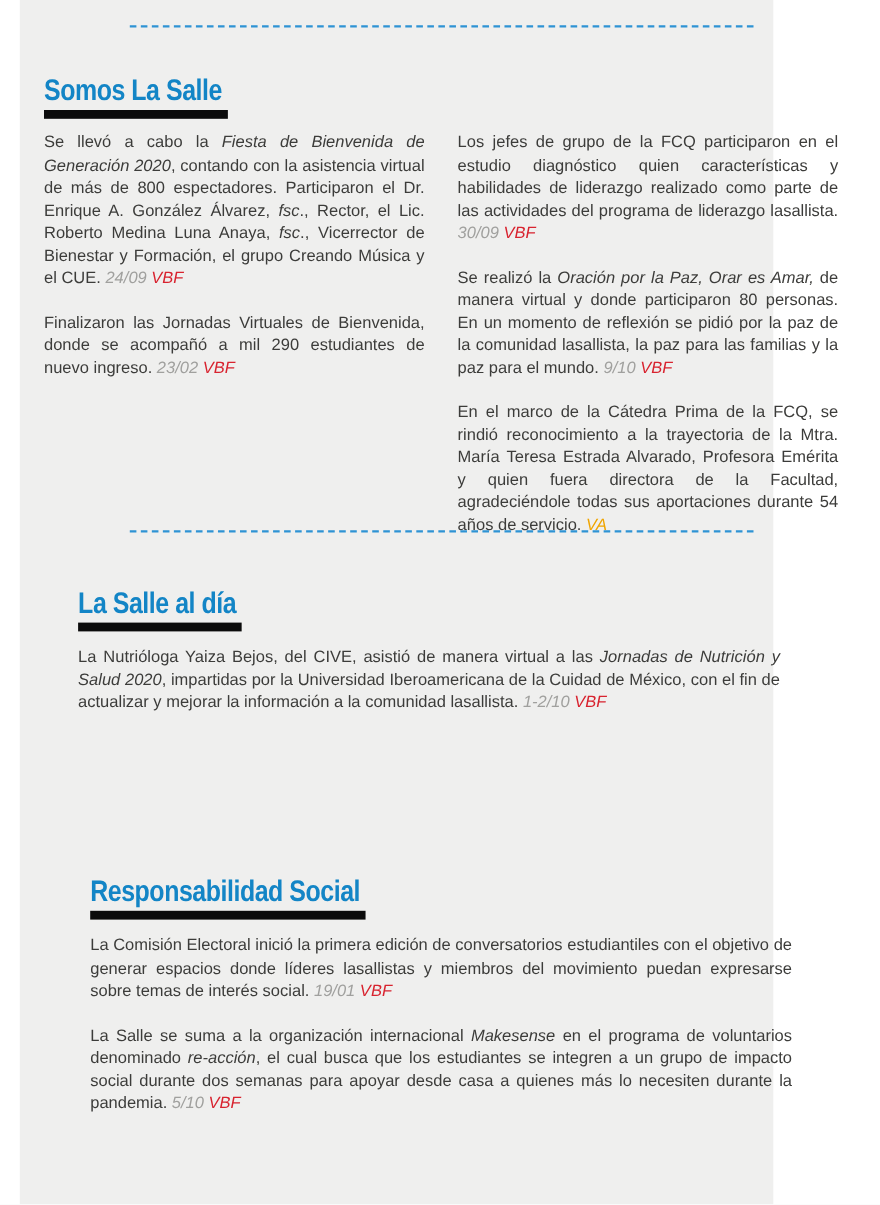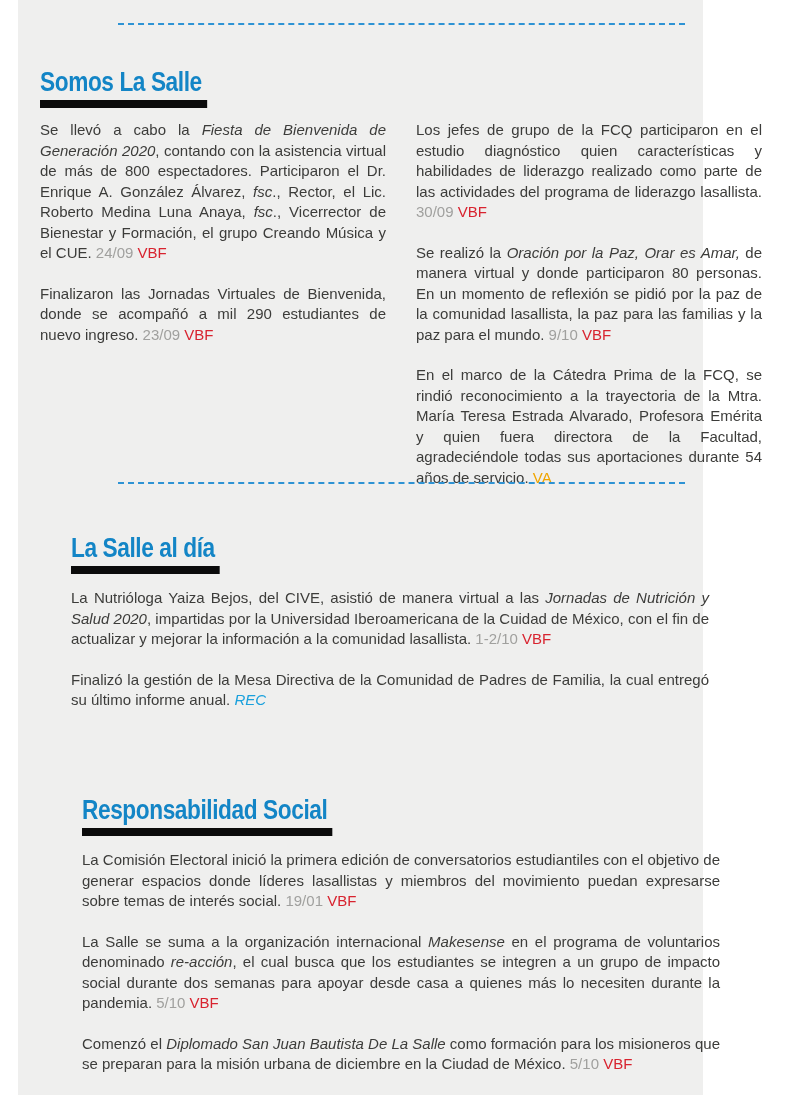--- a/index.html
+++ b/index.html
@@ -69,70 +69,68 @@
   p.para {
     margin: 0 0 20px 0;
     font-size: 15px;
     line-height: 20.5px;
     color: var(--body-text, #3c3c3a);
     text-align: justify;
   }
   p.para:last-child { margin-bottom: 0; }
 
   .seg-i    { font-style: italic; }
-  .seg-date { color: var(--date-gray, #a0a09e); }
-  .seg-vbf  { color: var(--tag-vbf, #d8232f); }
+  .seg-date { font-style: italic; color: var(--date-gray, #a0a09e); }
+  .seg-vbf  { font-style: italic; color: var(--tag-vbf, #d8232f); }
   .seg-rec  { font-style: italic; color: var(--tag-rec, #19a0dc); }
-  .seg-va   { color: var(--tag-va, #f0a500); }
+  .seg-va   { font-style: italic; color: var(--tag-va, #f0a500); }
 </style>
 </head>
 <body>
 
 <div class="page">
   <div class="sheet">
 
     <div class="divider top"></div>
 
     <div class="section sec-somos">
       <div class="heading-wrap">
         <div class="heading">Somos La Salle</div>
         <div class="heading-bar"></div>
       </div>
       <div class="sec-body columns">
         <div class="col">
             <p class="para"><span class="seg-n">Se llevó a cabo la </span><span class="seg-i">Fiesta de Bienvenida de Generación 2020</span><span class="seg-n">, contando con la asistencia virtual de más de 800 espectadores. Participaron el Dr. Enrique A. González Álvarez, </span><span class="seg-i">fsc</span><span class="seg-n">., Rector, el Lic. Roberto Medina Luna Anaya, </span><span class="seg-i">fsc</span><span class="seg-n">., Vicerrector de Bienestar y Formación, el grupo Creando Música y el CUE. </span><span class="seg-date">24/09</span><span class="seg-n"> </span><span class="seg-vbf">VBF</span></p>
-            <p class="para"><span class="seg-n">Finalizaron las Jornadas Virtuales de Bienvenida, donde se acompañó a mil 290 estudiantes de nuevo ingreso. </span><span class="seg-date">23/09</span><span class="seg-n"> </span><span class="seg-vbf">VBF</span></p>
+            <p class="para"><span class="seg-n">Finalizaron las Jornadas Virtuales de Bienvenida, donde se acompañó a mil 290 estudiantes de nuevo ingreso. </span><span class="seg-date">23/02</span><span class="seg-n"> </span><span class="seg-vbf">VBF</span></p>
           </div>
         <div class="col">
             <p class="para"><span class="seg-n">Los jefes de grupo de la FCQ participaron en el estudio diagnóstico quien características y habilidades de liderazgo realizado como parte de las actividades del programa de liderazgo lasallista. </span><span class="seg-date">30/09</span><span class="seg-n"> </span><span class="seg-vbf">VBF</span></p>
             <p class="para"><span class="seg-n">Se realizó la </span><span class="seg-i">Oración por la Paz, Orar es Amar,</span><span class="seg-n"> de manera virtual y donde participaron 80 personas. En un momento de reflexión se pidió por la paz de la comunidad lasallista, la paz para las familias y la paz para el mundo. </span><span class="seg-date">9/10</span><span class="seg-n"> </span><span class="seg-vbf">VBF</span></p>
             <p class="para"><span class="seg-n">En el marco de la Cátedra Prima de la FCQ, se rindió reconocimiento a la trayectoria de la Mtra. María Teresa Estrada Alvarado, Profesora Emérita y quien fuera directora de la Facultad, agradeciéndole todas sus aportaciones durante 54 años de servicio. </span><span class="seg-va">VA</span></p>
           </div>
       </div>
     </div>
 
     <div class="divider middle"></div>
 
     <div class="section sec-aldia">
       <div class="heading-wrap">
         <div class="heading">La Salle al día</div>
         <div class="heading-bar"></div>
       </div>
       <div class="sec-body">
           <p class="para"><span class="seg-n">La Nutrióloga Yaiza Bejos, del CIVE, asistió de manera virtual a las </span><span class="seg-i">Jornadas de Nutrición y Salud 2020</span><span class="seg-n">, impartidas por la Universidad Iberoamericana de la Cuidad de México, con el fin de actualizar y mejorar la información a la comunidad lasallista. </span><span class="seg-date">1-2/10</span><span class="seg-n"> </span><span class="seg-vbf">VBF</span></p>
-          <p class="para"><span class="seg-n">Finalizó la gestión de la Mesa Directiva de la Comunidad de Padres de Familia, la cual entregó su último informe anual. </span><span class="seg-rec">REC</span></p>
         </div>
     </div>
 
     <div class="section sec-resp">
       <div class="heading-wrap">
         <div class="heading">Responsabilidad Social</div>
         <div class="heading-bar"></div>
       </div>
       <div class="sec-body">
           <p class="para"><span class="seg-n">La Comisión Electoral inició la primera edición de conversatorios estudiantiles con el objetivo de generar espacios donde líderes lasallistas y miembros del movimiento puedan expresarse sobre temas de interés social. </span><span class="seg-date">19/01</span><span class="seg-n"> </span><span class="seg-vbf">VBF</span></p>
           <p class="para"><span class="seg-n">La Salle se suma a la organización internacional </span><span class="seg-i">Makesense</span><span class="seg-n"> en el programa de voluntarios denominado </span><span class="seg-i">re-acción</span><span class="seg-n">, el cual busca que los estudiantes se integren a un grupo de impacto social durante dos semanas para apoyar desde casa a quienes más lo necesiten durante la pandemia. </span><span class="seg-date">5/10</span><span class="seg-n"> </span><span class="seg-vbf">VBF</span></p>
-          <p class="para"><span class="seg-n">Comenzó el </span><span class="seg-i">Diplomado San Juan Bautista De La Salle</span><span class="seg-n"> como formación para los misioneros que se preparan para la misión urbana de diciembre en la Ciudad de México. </span><span class="seg-date">5/10</span><span class="seg-n"> </span><span class="seg-vbf">VBF</span></p>
         </div>
     </div>
 
   </div>
 </div>
 
 </body></html>

